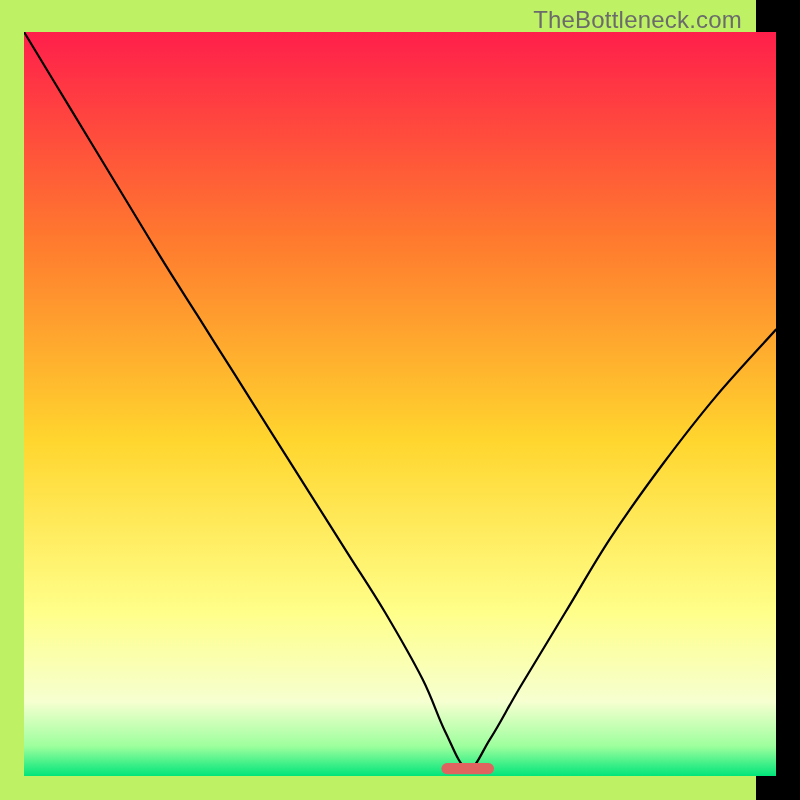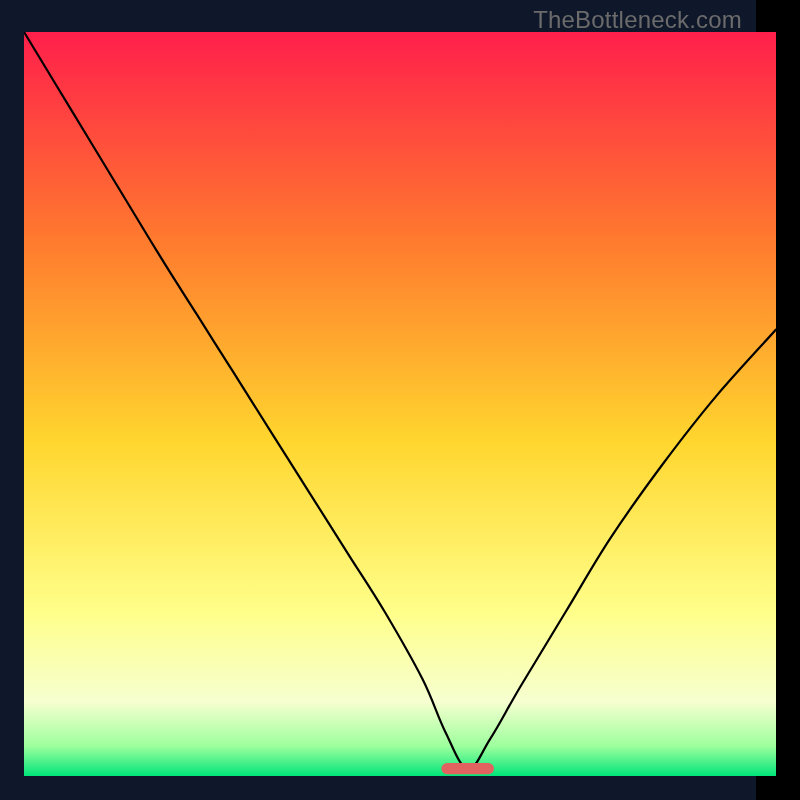--- a/index.html
+++ b/index.html
@@ -8,21 +8,21 @@
     width: 800px;
     height: 800px;
     background: #000;
     overflow: hidden;
     font-family: Arial, Helvetica, sans-serif;
   }
   .frame {
     position: relative;
     width: 756px;
     height: 800px;
-    background: #0f172a;
+    background: #bef264;
   }
   .watermark {
     position: absolute;
     top: 6px;
     right: 14px;
     color: #6b6b6b;
     font-size: 24px;
     font-weight: 500;
     letter-spacing: 0.2px;
     z-index: 5;

